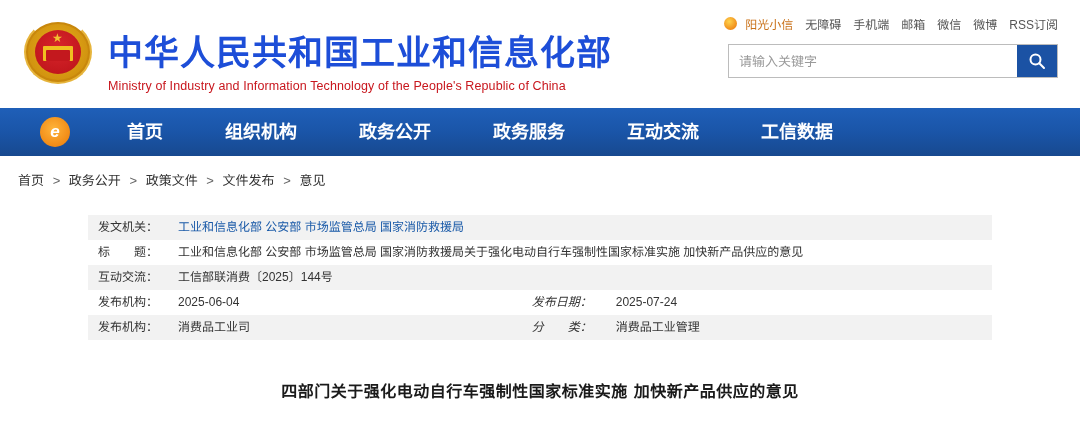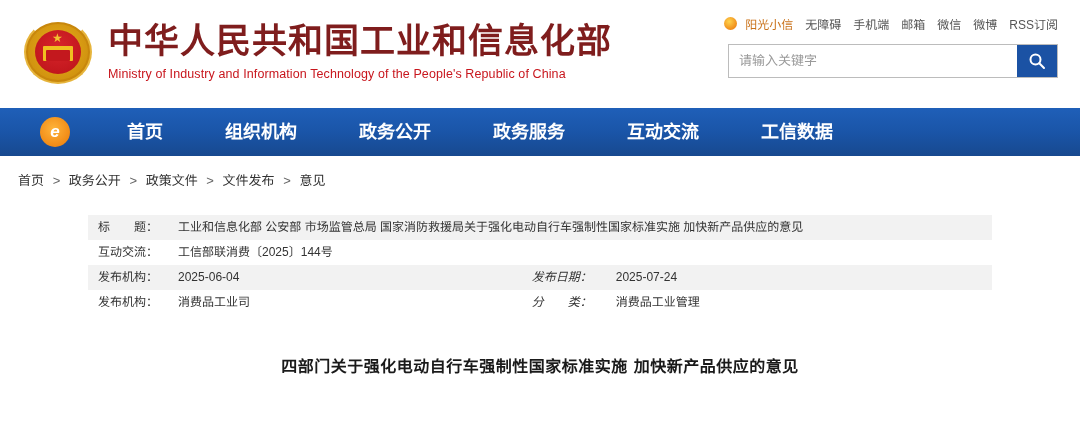--- a/index.html
+++ b/index.html
@@ -76,26 +76,27 @@
     border-radius: 50%;
     border: 3px solid #e2a81a;
     border-top-color: transparent;
     opacity: .85;
   }
 
   .titles {
     margin-top: 20px;
   }
   .title-cn {
-    color: #7f1d1d;
+    color: #1d4ed8;
     font-size: 35px;
     font-weight: bold;
     letter-spacing: 1px;
     line-height: 42px;
     font-family: "DejaVu Sans", "Liberation Sans", sans-serif;
+    margin-top: 12px;
   }
   .title-en {
     color: #c8161d;
     font-size: 12.5px;
     line-height: 18px;
     margin-top: 3px;
     letter-spacing: .1px;
   }
 
   
@@ -136,21 +137,21 @@
     border: 1px solid #bcbcbc;
     background: #fff;
   }
   .search-box input {
     flex: 1;
     border: 0;
     outline: none;
     padding: 0 10px;
     font-size: 13px;
     color: #333;
-    font-family: Liberation Serif, serif;
+    font-family: Liberation Sans, sans-serif;
     background: transparent;
   }
   .search-box input::placeholder { color: #9a9a9a; }
   .search-btn {
     width: 40px;
     background: #1b52a4;
     border: 0;
     cursor: pointer;
     display: flex;
     align-items: center;
@@ -300,20 +301,26 @@
   <a href="#">政策文件</a>
   <span class="sep">&gt;</span>
   <a href="#">文件发布</a>
   <span class="sep">&gt;</span>
   <a href="#">意见</a>
 </div>
 
 <div class="doc-wrap">
   <table class="meta-table">
     <tbody>
+        <tr>
+      <td class="label">发文机关：</td>
+      <td colspan="3">
+        <a href="#" class="meta-link">工业和信息化部 公安部 市场监管总局 国家消防救援局</a>
+      </td>
+    </tr>
     <tr>
       <td class="label">标　　题：</td>
       <td colspan="3">工业和信息化部 公安部 市场监管总局 国家消防救援局关于强化电动自行车强制性国家标准实施 加快新产品供应的意见</td>
     </tr>
     <tr>
       <td class="label">互动交流：</td>
       <td colspan="3">工信部联消费〔2025〕144号</td>
     </tr>
     <tr>
       <td class="label">发布机构：</td>

